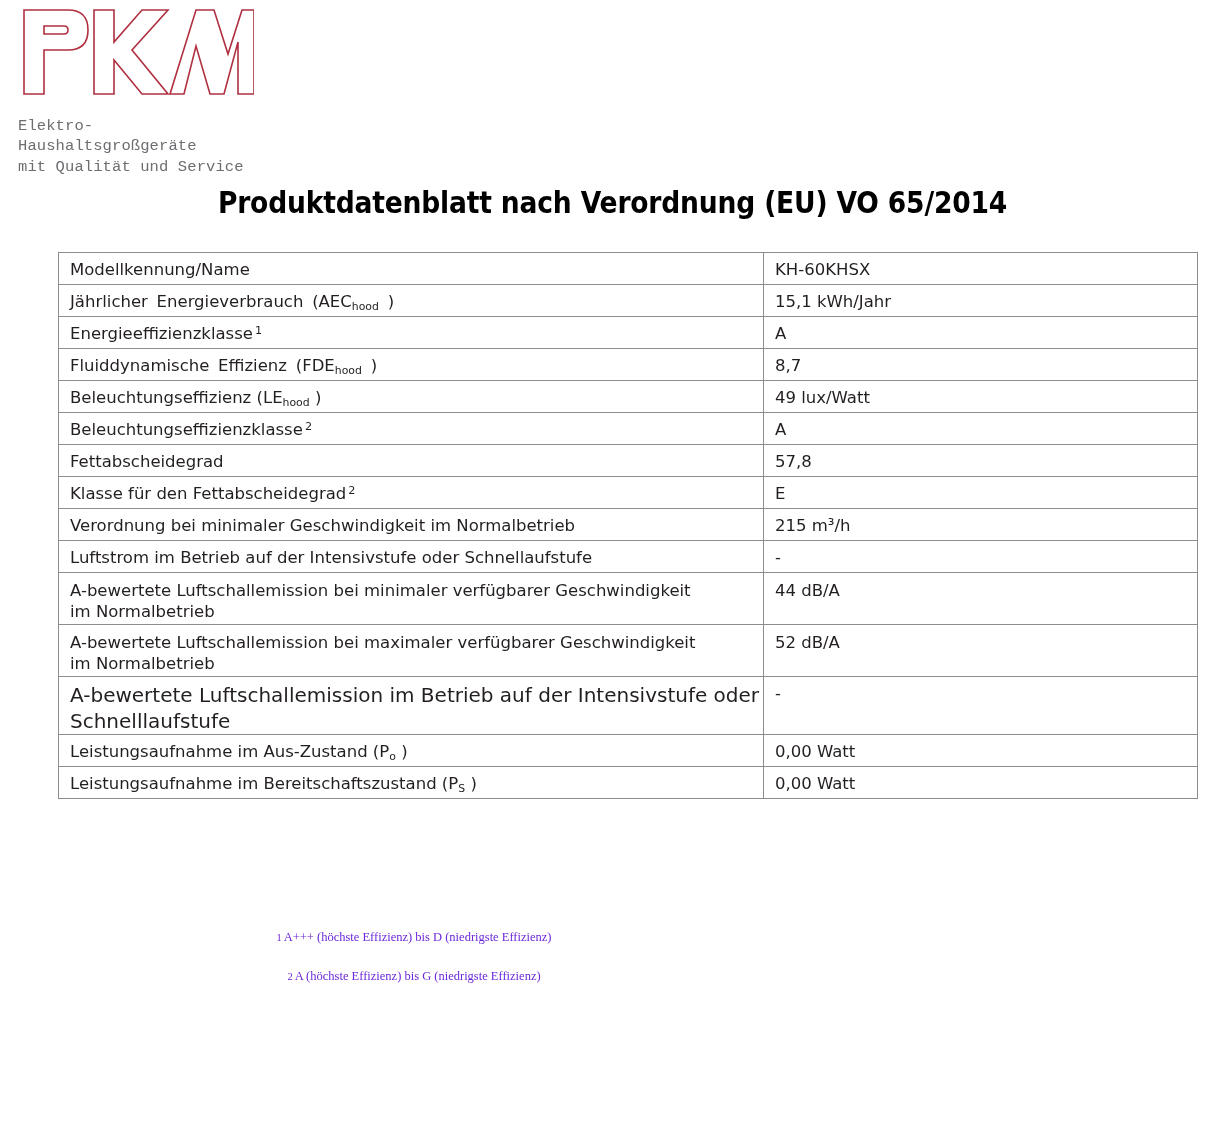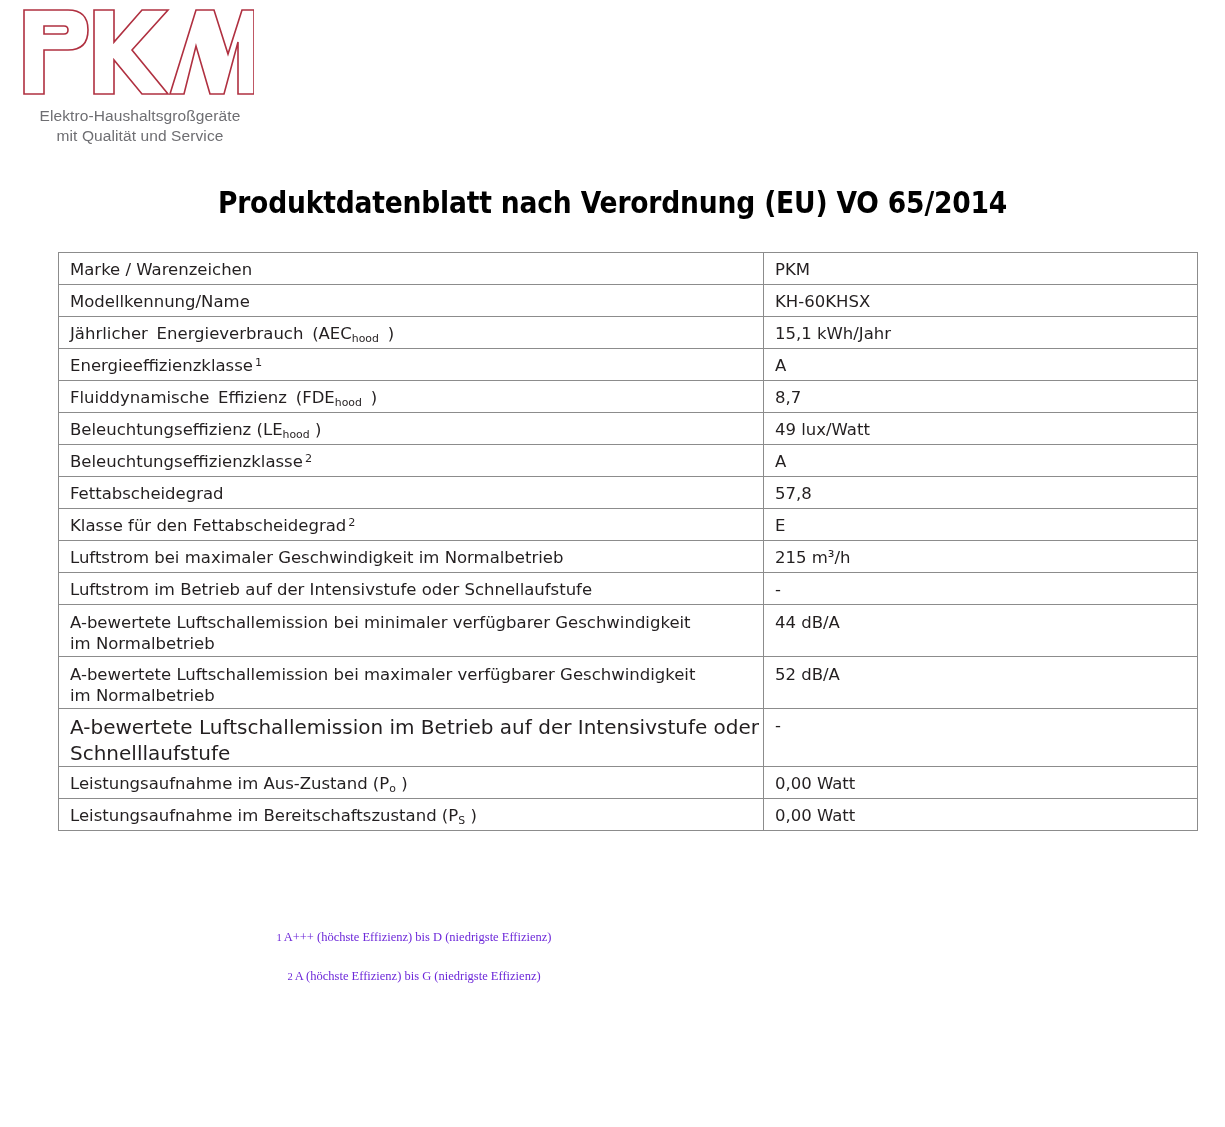--- a/index.html
+++ b/index.html
@@ -22,24 +22,23 @@
     left: 18px;
     top: 6px;
     width: 260px;
   }
   #logo-mark {
     display: block;
     width: 236px;
     height: 92px;
   }
   #logo-tagline {
-    margin-top: 8px;
-    text-align: center;
+    margin-top: 18px;
     color: #6e6e72;
-    font-family: Liberation Sans, sans-serif;
+    font-family: Liberation Mono, monospace;
     font-size: 15.5px;
     line-height: 1.32;
     letter-spacing: 0.1px;
     white-space: pre-line;
     width: 244px;
   }
 
   
   #page-title {
     position: absolute;
@@ -138,28 +137,20 @@
   <div id="logo-tagline">Elektro-Haushaltsgroßgeräte
 mit Qualität und Service</div>
 </div>
 
 <div id="page-title">Produktdatenblatt nach Verordnung (EU) VO 65/2014</div>
 
 <table id="datasheet">
   <tbody>
     <tr class="row-1">
       <td class="col-label">
-          <span class="cell-inner">Marke / Warenzeichen</span>
-        </td>
-      <td class="col-value">
-          <span class="cell-inner">PKM</span>
-        </td>
-    </tr>
-    <tr class="row-1">
-      <td class="col-label">
           <span class="cell-inner">Modellkennung/Name</span>
         </td>
       <td class="col-value">
           <span class="cell-inner">KH-60KHSX</span>
         </td>
     </tr>
     <tr class="row-1">
       <td class="col-label">
           <span class="cell-inner wide-space"><span>Jährlicher  Energieverbrauch  (AEC</span><sub>hood</sub><span> )</span></span>
         </td>
@@ -210,21 +201,21 @@
     <tr class="row-1">
       <td class="col-label">
           <span class="cell-inner"><span>Klasse für den Fettabscheidegrad</span><sup class="fn">2</sup></span>
         </td>
       <td class="col-value">
           <span class="cell-inner">E</span>
         </td>
     </tr>
     <tr class="row-1">
       <td class="col-label">
-          <span class="cell-inner">Luftstrom bei maximaler Geschwindigkeit im Normalbetrieb</span>
+          <span class="cell-inner">Verordnung bei minimaler Geschwindigkeit im Normalbetrieb</span>
         </td>
       <td class="col-value">
           <span class="cell-inner">215 m³/h</span>
         </td>
     </tr>
     <tr class="row-1">
       <td class="col-label">
           <span class="cell-inner">Luftstrom im Betrieb auf der Intensivstufe oder Schnellaufstufe</span>
         </td>
       <td class="col-value">

